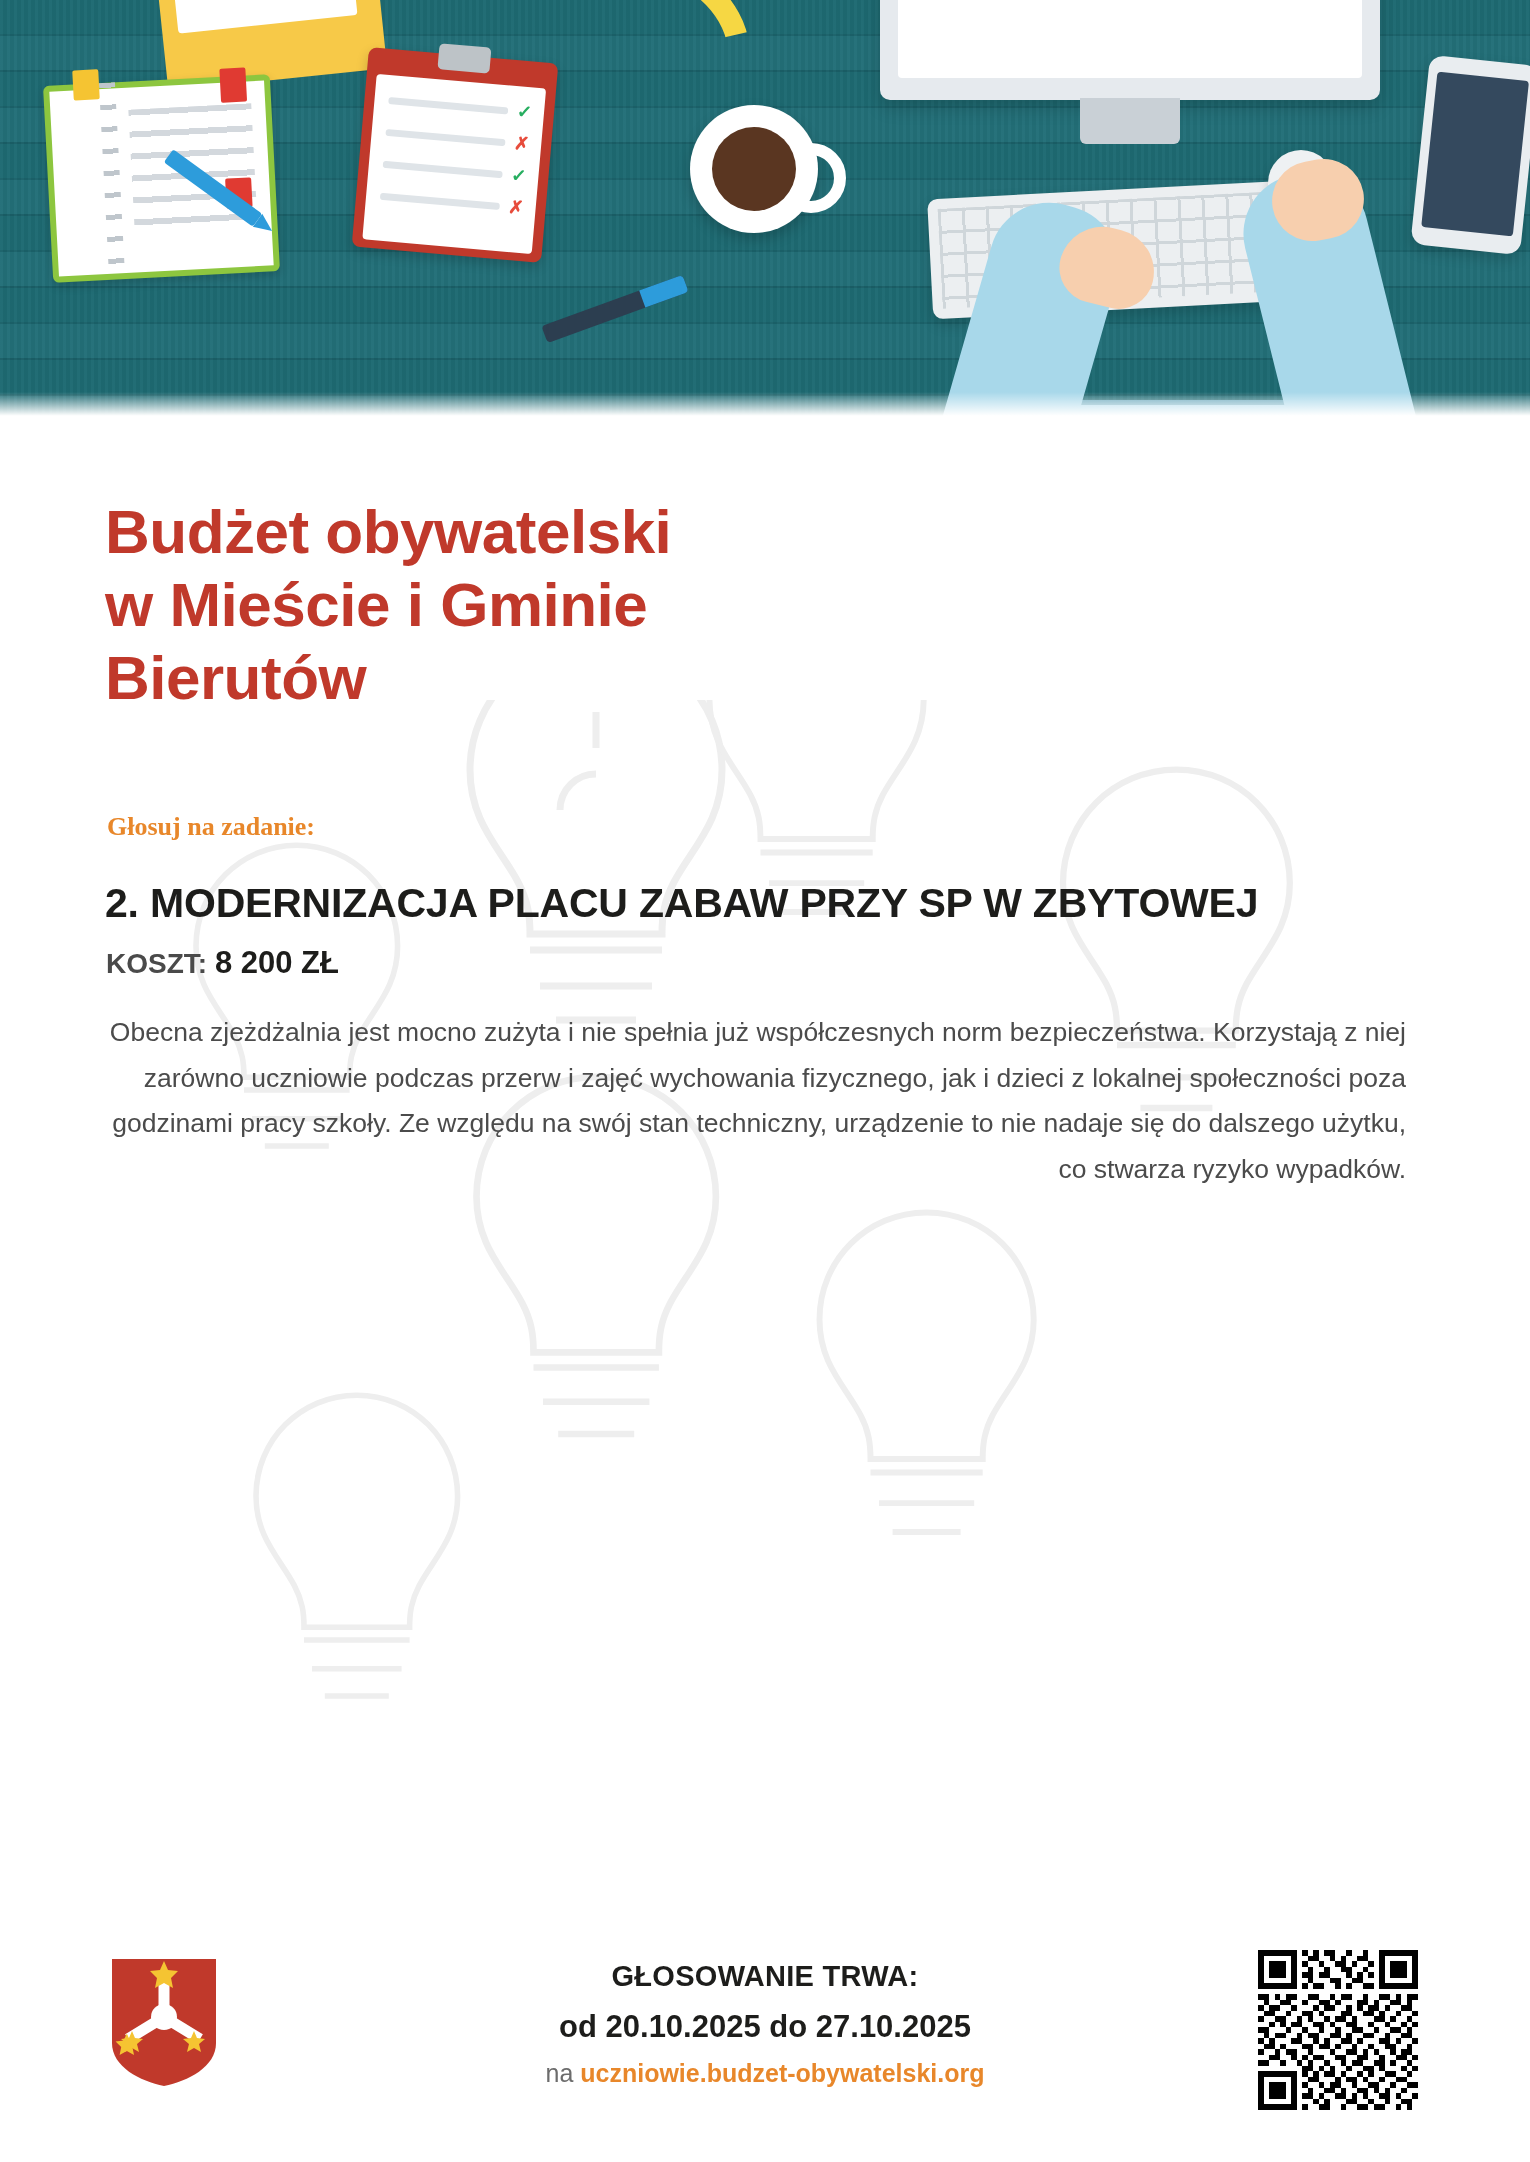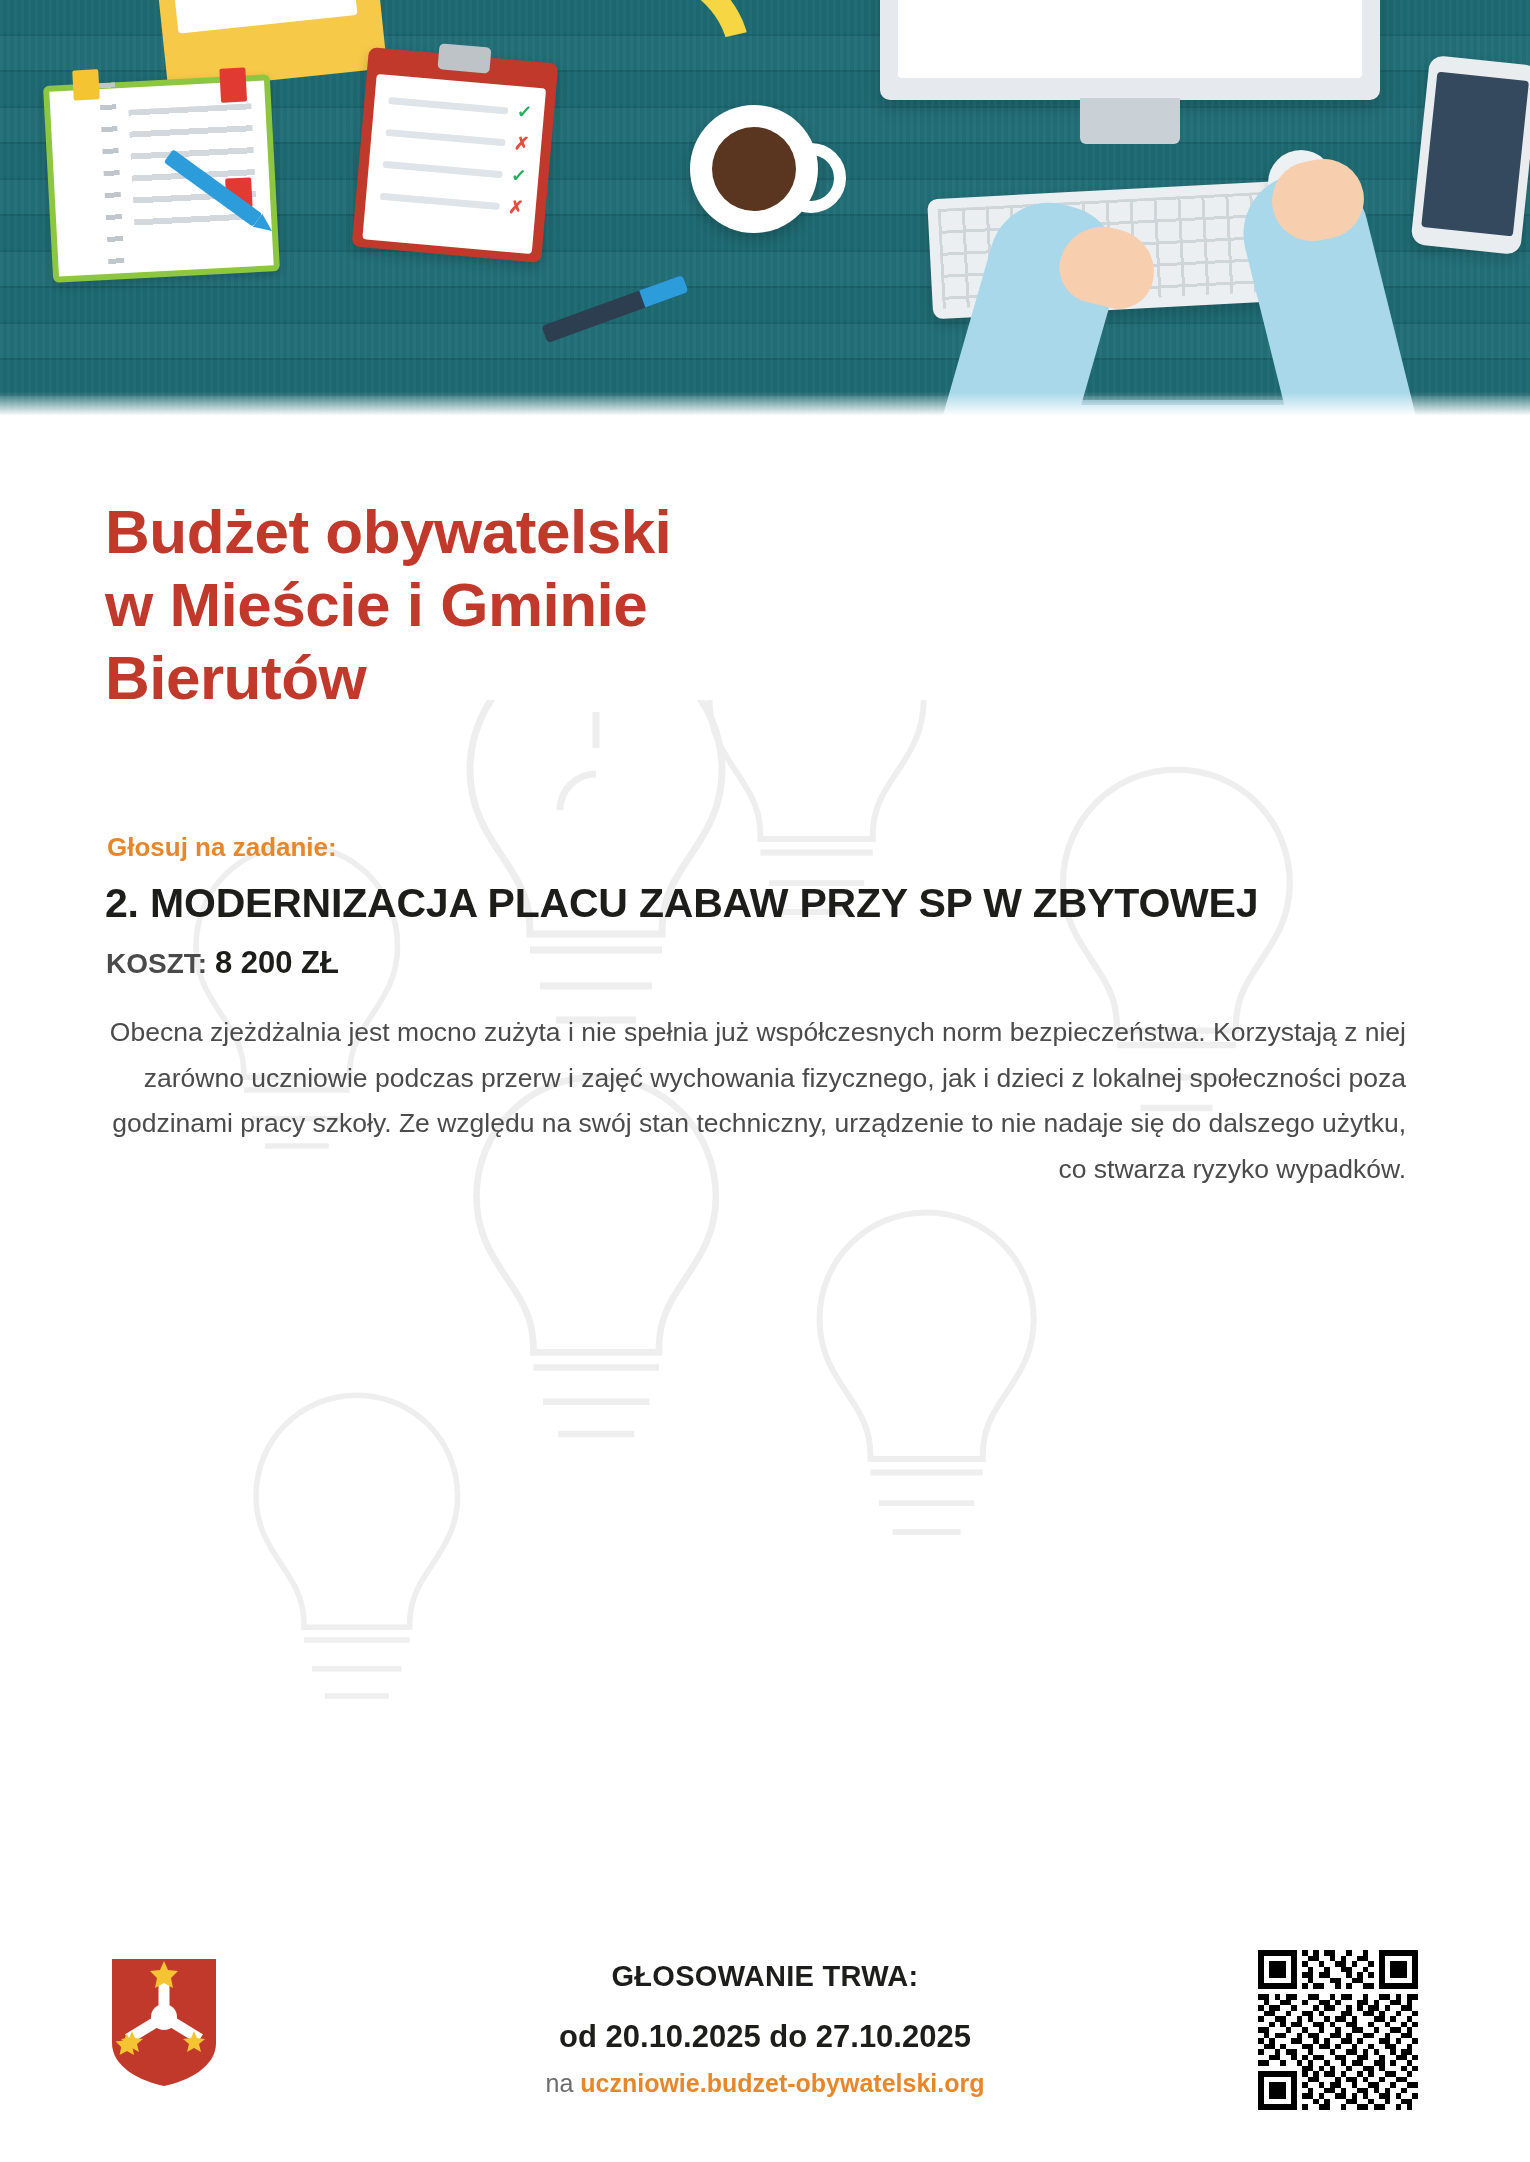--- a/index.html
+++ b/index.html
@@ -368,24 +368,25 @@
     left: 105px; top: 75px;
     width: 820px;
     font-size: 62px;
     line-height: 1.18;
     font-weight: bold;
     color: #c0392b;
     letter-spacing: -0.5px;
   }
   .vote-label {
     position: absolute;
-    left: 107px; top: 412px;
+    left: 107px; top: 392px;
     font-size: 26px;
     font-weight: bold;
     color: #e8872a;
+    font-family: Liberation Serif, serif;
   }
   .task-title {
     position: absolute;
     left: 105px; top: 460px;
     width: 1330px;
     font-size: 41px;
     font-weight: bold;
     color: #1d1d1b;
     letter-spacing: -0.2px;
   }
@@ -427,21 +428,21 @@
     width: 670px;
     text-align: center;
   }
   .footer-text .l1 {
     font-size: 29px;
     font-weight: bold;
     color: #1d1d1b;
     letter-spacing: 0.3px;
   }
   .footer-text .l2 {
-    margin-top: 26px;
+    margin-top: 16px;
     font-size: 31px;
     font-weight: bold;
     color: #1d1d1b;
   }
   .footer-text .l3 {
     margin-top: 14px;
     font-size: 25px;
     color: #6c6c6c;
   }
   .footer-text .l3 b {

